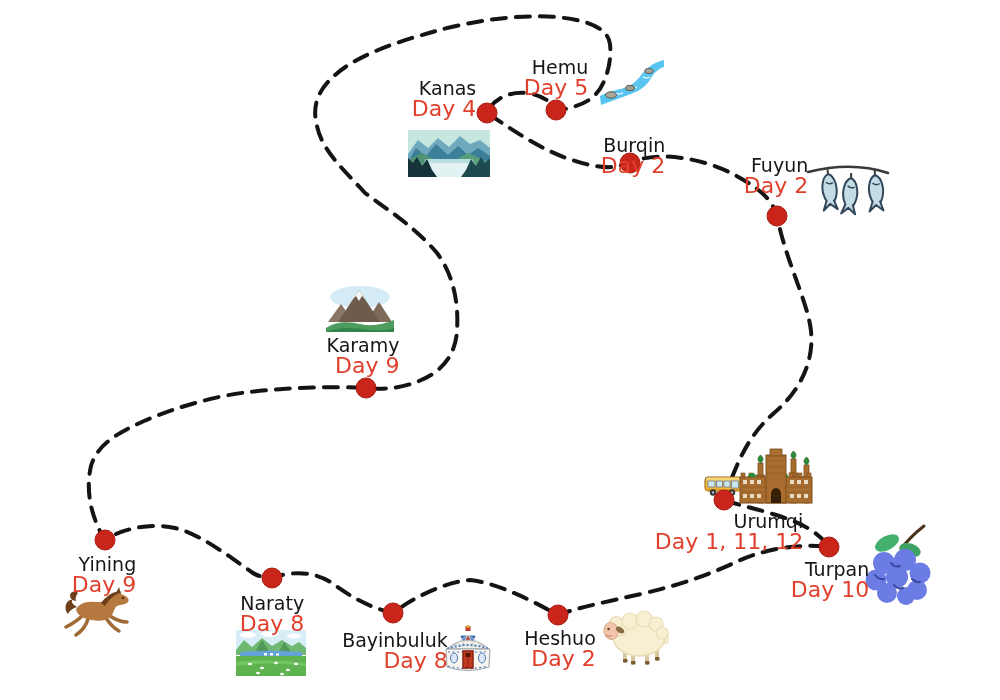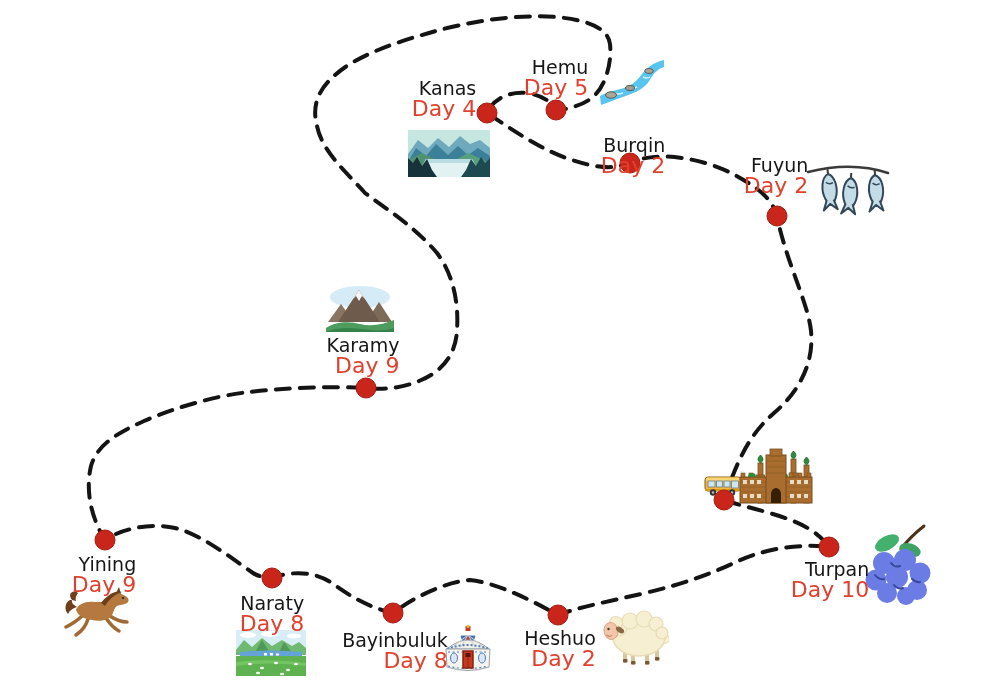--- a/index.html
+++ b/index.html
@@ -313,20 +313,24 @@
     <circle class="stop-dot" cx="487" cy="113" r="10"></circle>
     <circle class="stop-dot" cx="556" cy="110" r="10"></circle>
     <circle class="stop-dot" cx="366" cy="388" r="10"></circle>
     <circle class="stop-dot" cx="105" cy="540" r="10"></circle>
     <circle class="stop-dot" cx="272" cy="578" r="10"></circle>
     <circle class="stop-dot" cx="393" cy="613" r="10"></circle>
     <circle class="stop-dot" cx="558" cy="615" r="10"></circle>
     <circle class="stop-dot" cx="829" cy="547" r="10"></circle>
   </svg>
 
+  <div class="stop-label lbl-urumqi">
+    <div class="city">Urumqi</div>
+    <div class="day">Day 1, 11, 12</div>
+  </div>
   <div class="stop-label lbl-fuyun">
     <div class="city">Fuyun</div>
     <div class="day">Day 2</div>
   </div>
   <div class="stop-label lbl-burqin">
     <div class="city">Burqin</div>
     <div class="day">Day 2</div>
   </div>
   <div class="stop-label lbl-kanas">
     <div class="city">Kanas</div>

